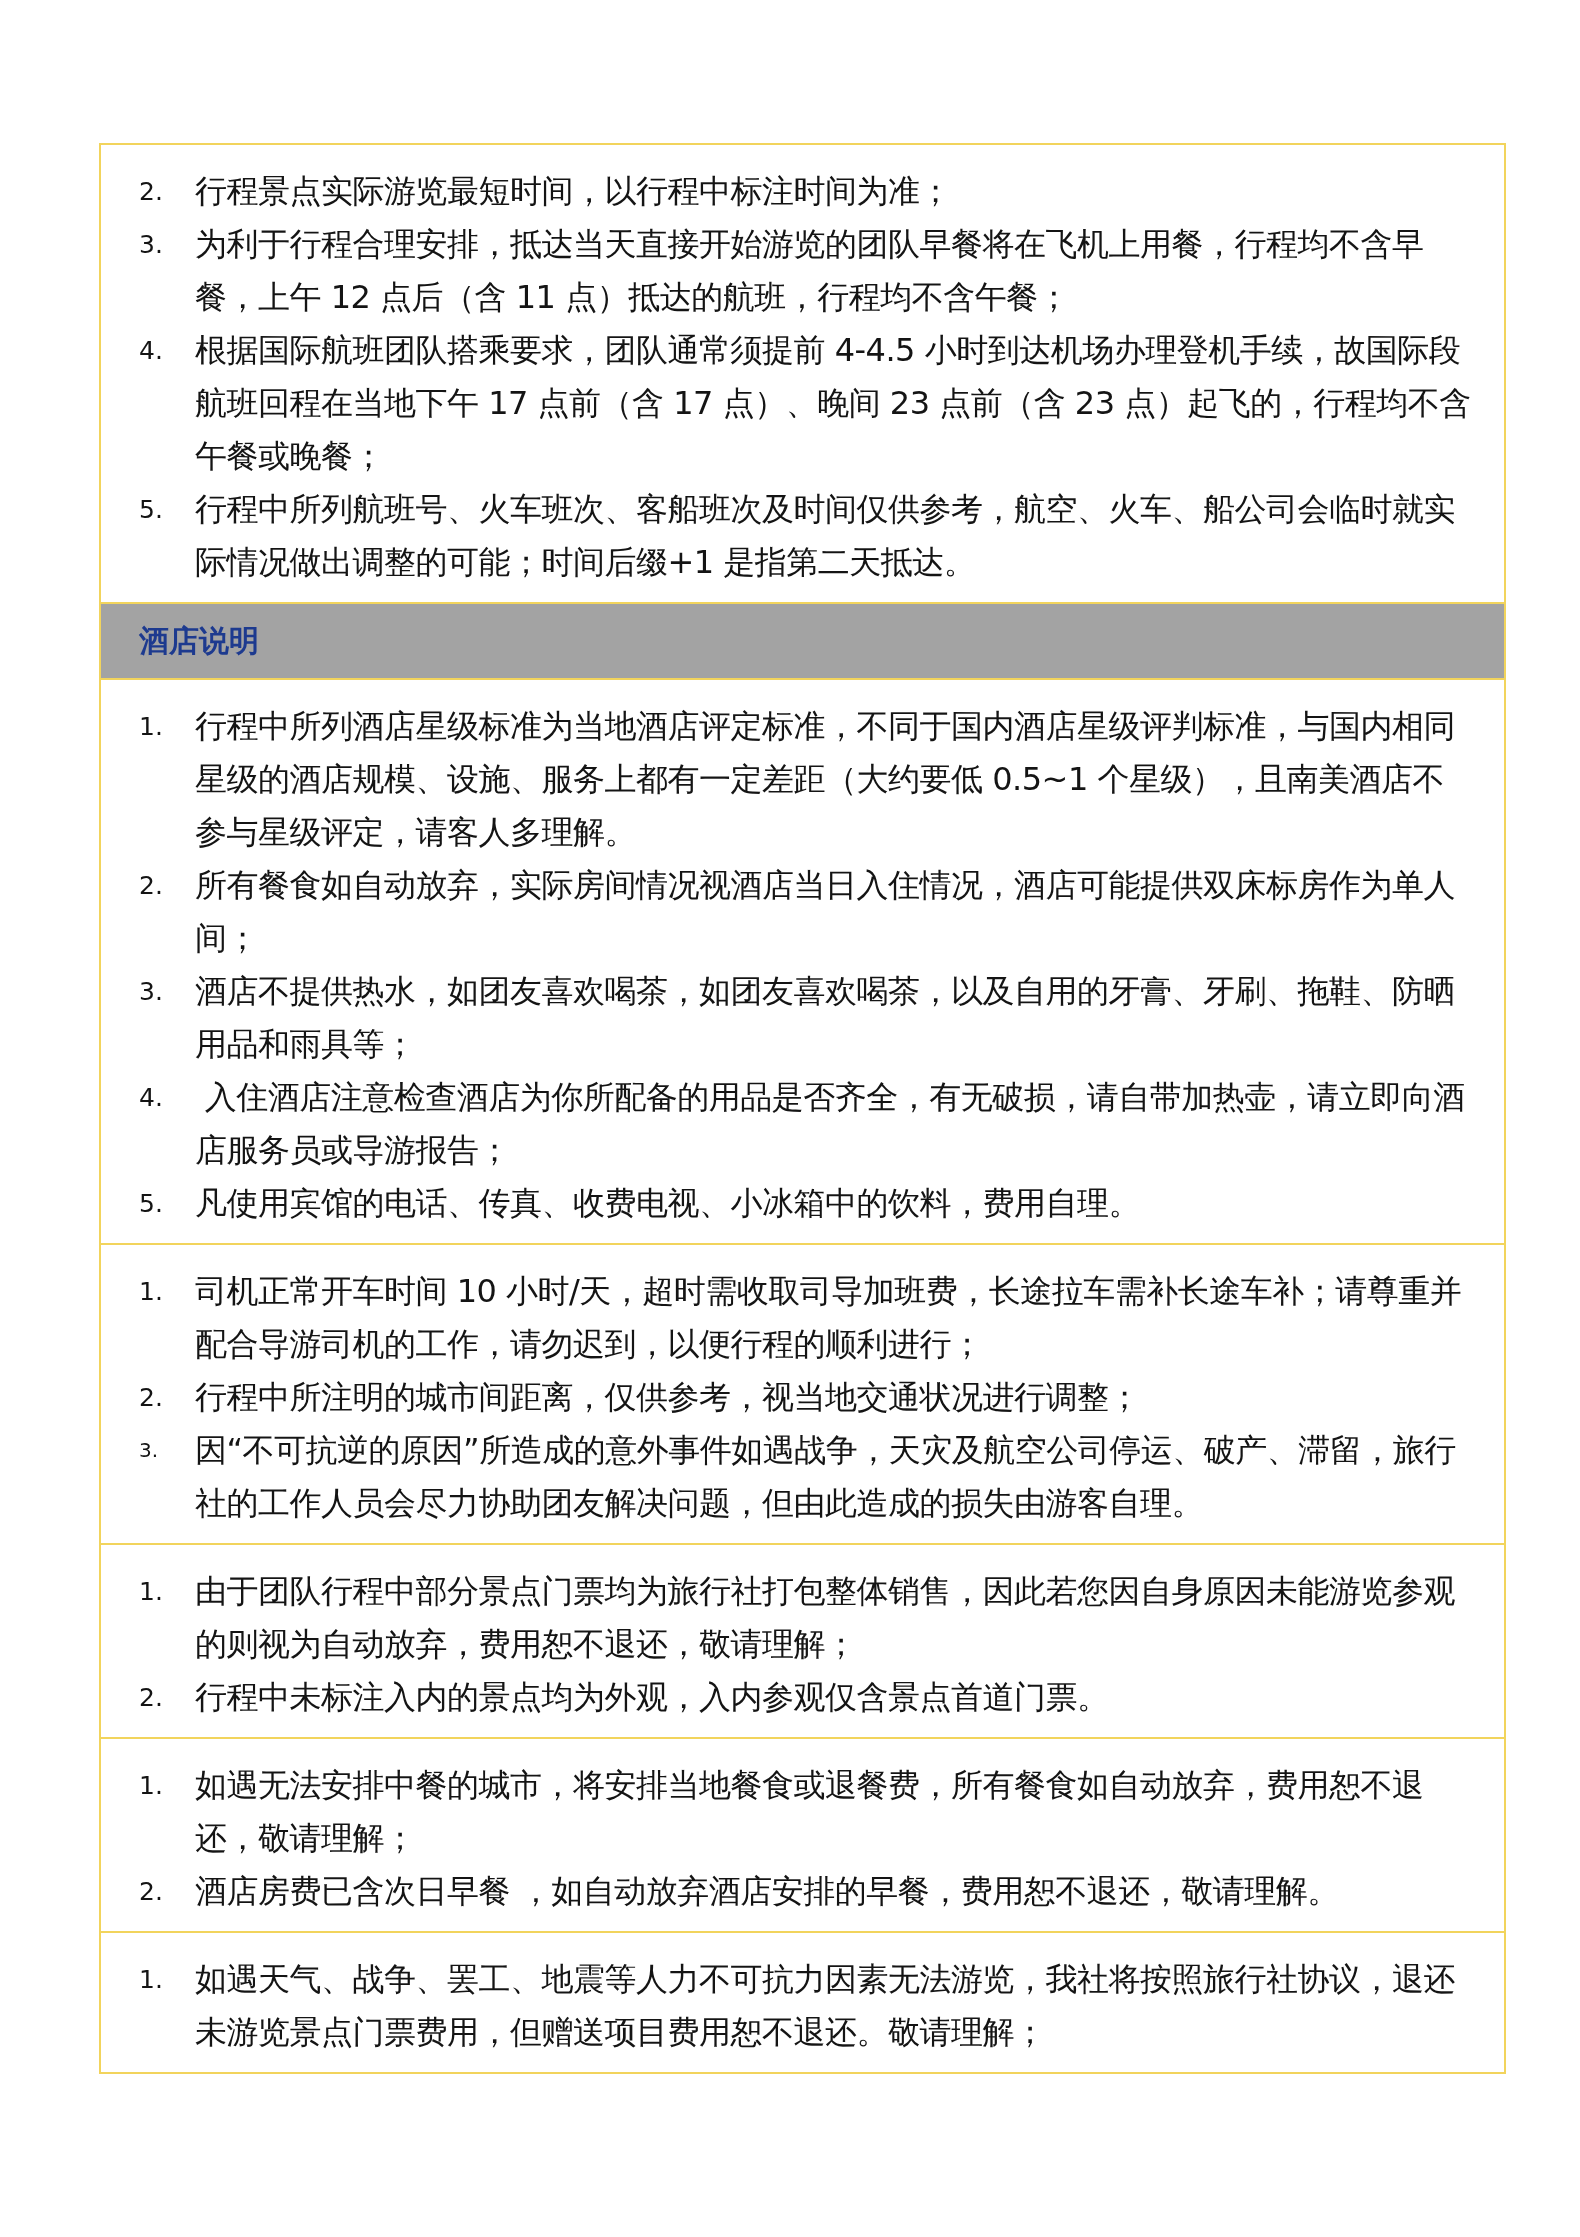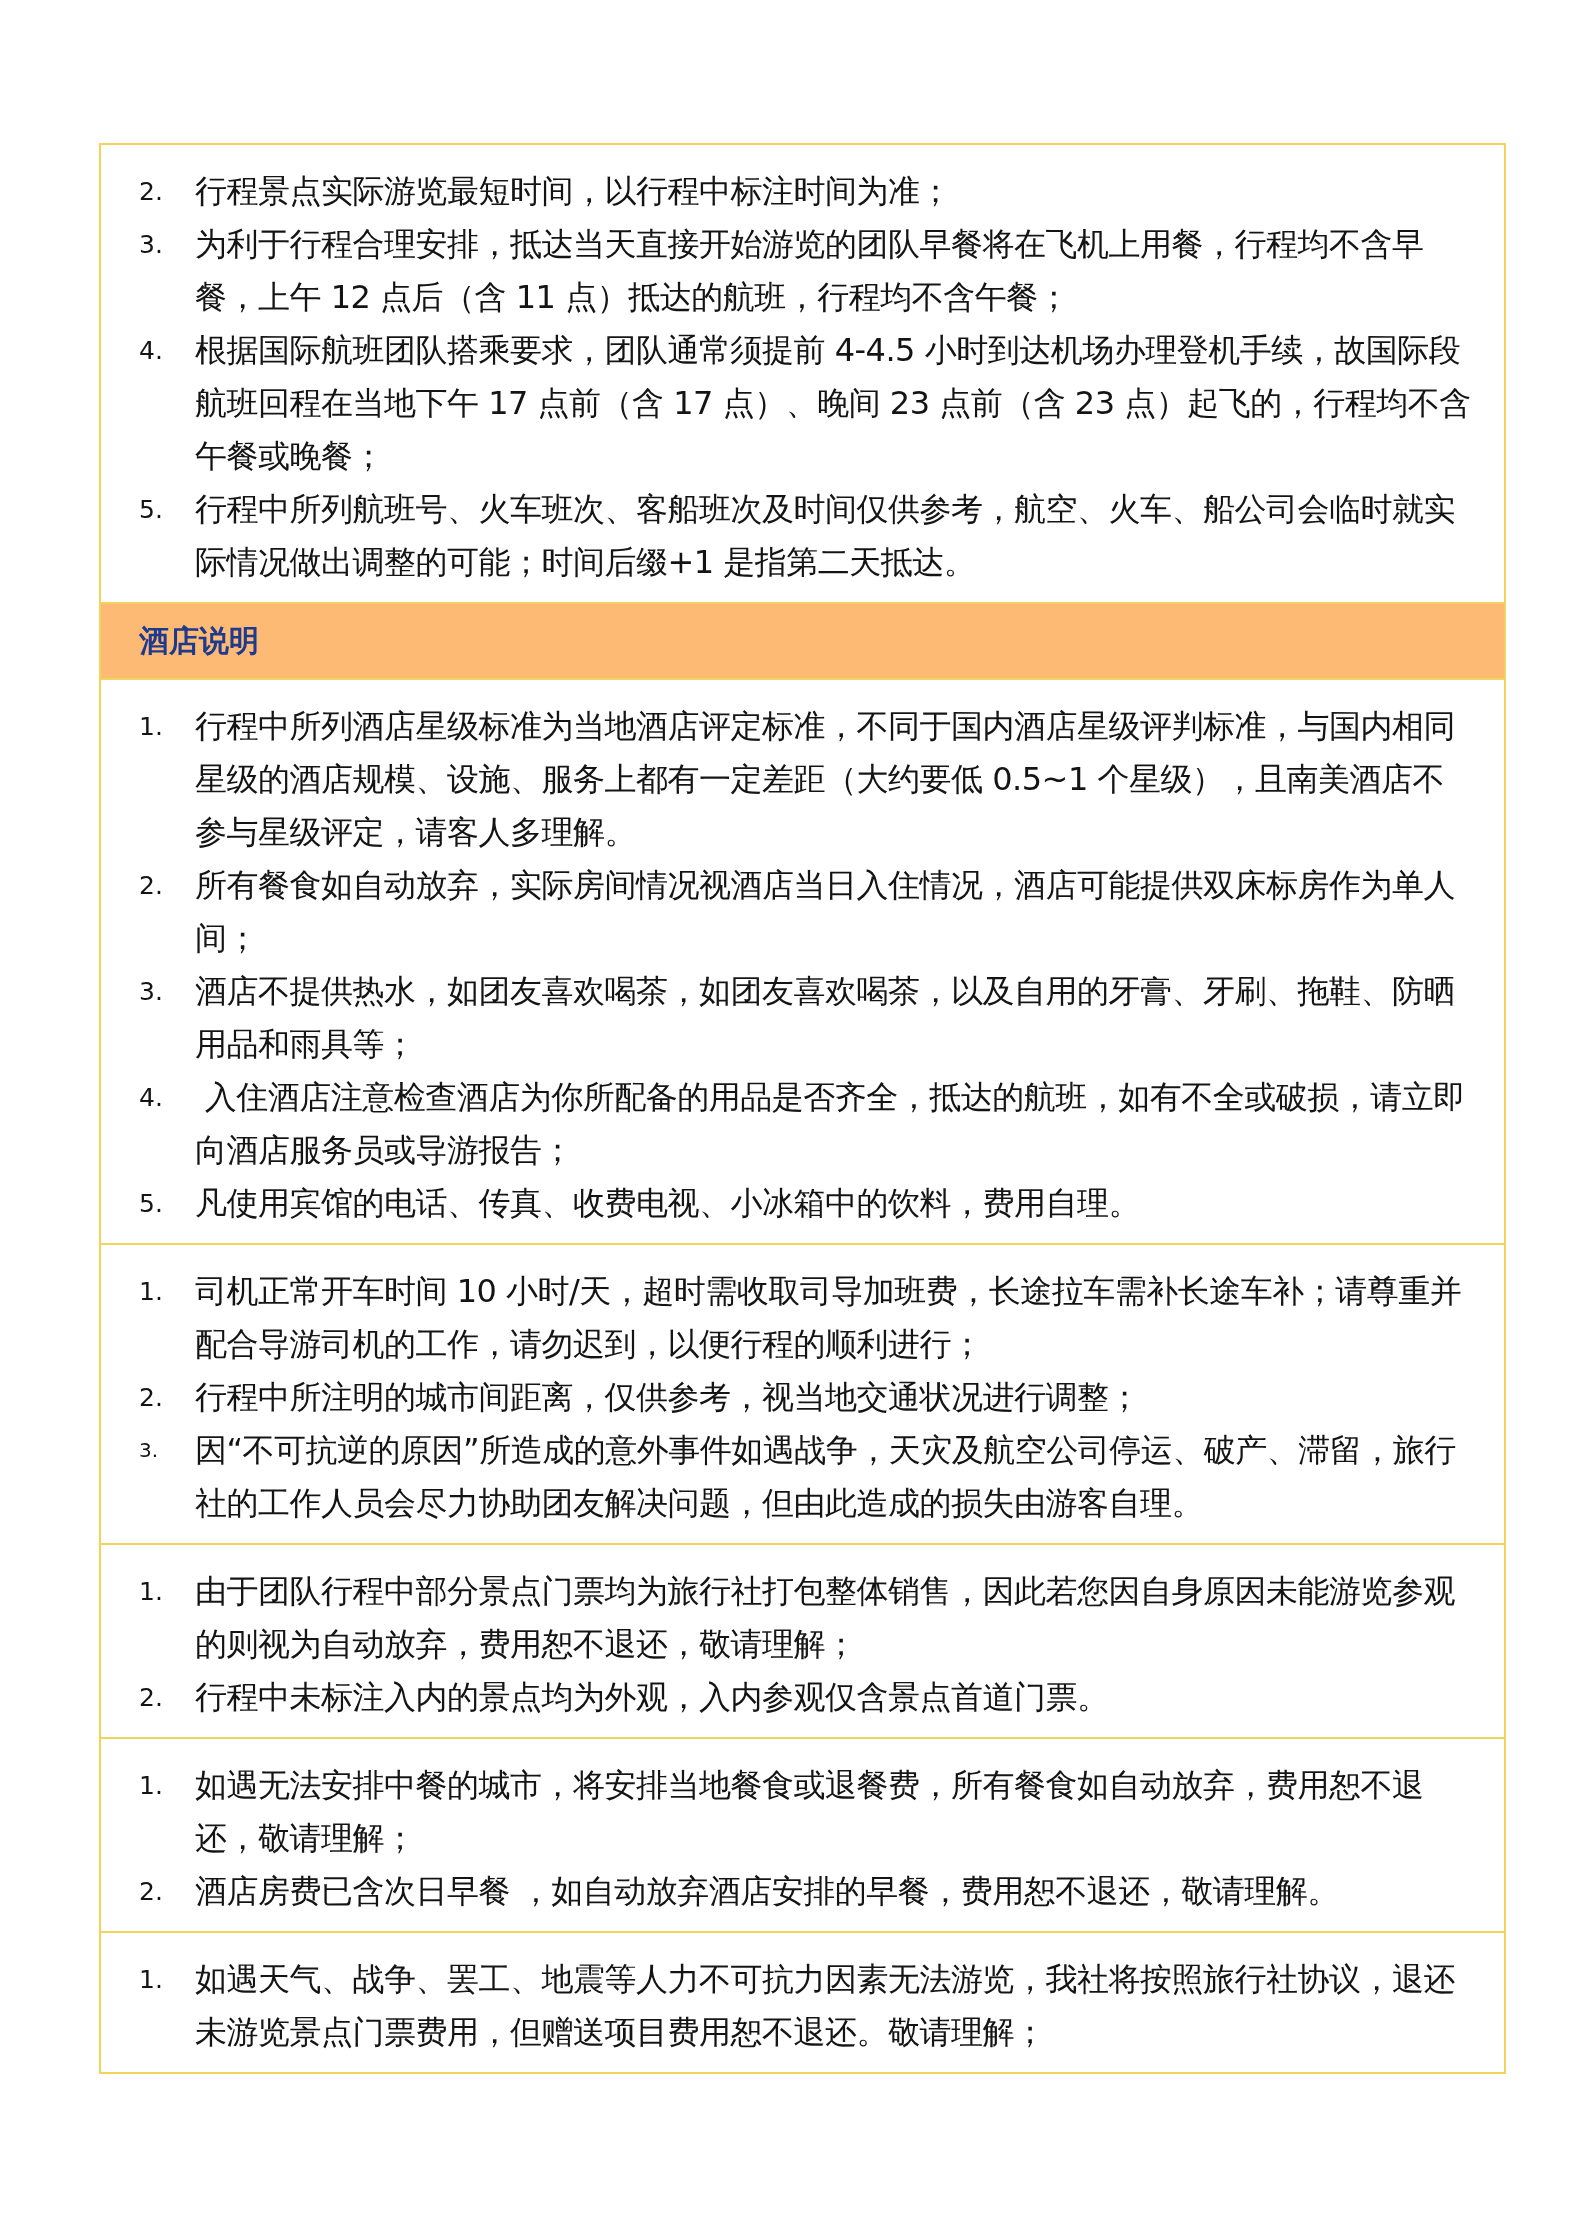--- a/index.html
+++ b/index.html
@@ -2,21 +2,21 @@
 <html><head>
 <meta charset="utf-8">
 <style>
   html, body { margin: 0; padding: 0; background: #ffffff; }
   body { width: 1580px; height: 2237px; position: relative; overflow: hidden;
          font-family: "DejaVu Sans", "Liberation Sans", sans-serif; color: #141414; }
   .doc-box { position: absolute; left: 99px; top: 143px; width: 1403px;
              border: 2px solid #f2d45c; box-sizing: content-box; }
   .section-body { padding: 20px 0 13px 0; border-bottom: 2px solid #f2d45c; }
   .section-body.last { border-bottom: none; }
-  .section-header { height: 74px; background: #fdba74; border-bottom: 2px solid #f2d45c;
+  .section-header { height: 74px; background: #a3a3a3; border-bottom: 2px solid #f2d45c;
                     display: flex; align-items: center; padding-left: 38px; }
   .section-header .title { font-size: 30px; font-weight: bold; color: #1d3a8f; letter-spacing: 0px; }
   .item { display: flex; align-items: flex-start; }
   .item .num { width: 56px; flex: none; padding-left: 38px; font-size: 25px; line-height: 53px; }
   .item .num.small { font-size: 20px; }
   .item .text { flex: 1; font-size: 32px; line-height: 53px; padding-right: 30px;
                 word-break: break-all; letter-spacing: -0.5px; }
 </style>
 </head>
 <body>
@@ -53,21 +53,21 @@
     <div class="item">
       <span class="num">2.</span>
       <span class="text">所有餐食如自动放弃，实际房间情况视酒店当日入住情况，酒店可能提供双床标房作为单人间；</span>
     </div>
     <div class="item">
       <span class="num">3.</span>
       <span class="text">酒店不提供热水，如团友喜欢喝茶，如团友喜欢喝茶，以及自用的牙膏、牙刷、拖鞋、防晒用品和雨具等；</span>
     </div>
     <div class="item">
       <span class="num">4.</span>
-      <span class="text" style="white-space: pre-wrap;"> 入住酒店注意检查酒店为你所配备的用品是否齐全，抵达的航班，如有不全或破损，请立即向酒店服务员或导游报告；</span>
+      <span class="text" style="white-space: pre-wrap;"> 入住酒店注意检查酒店为你所配备的用品是否齐全，有无破损，请自带加热壶，请立即向酒店服务员或导游报告；</span>
     </div>
     <div class="item">
       <span class="num">5.</span>
       <span class="text">凡使用宾馆的电话、传真、收费电视、小冰箱中的饮料，费用自理。</span>
     </div>
   </div>
 
   <div class="section-body">
     <div class="item">
       <span class="num">1.</span>

